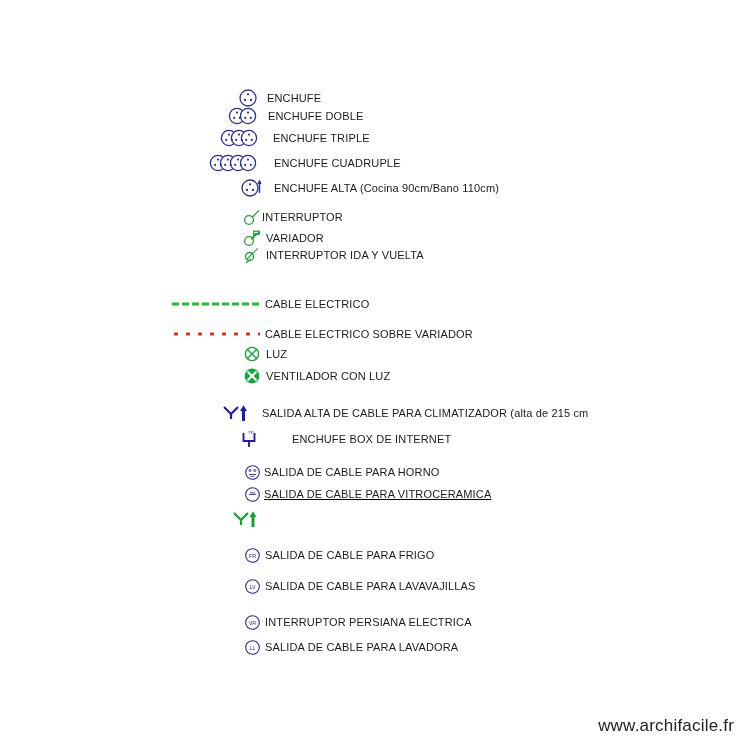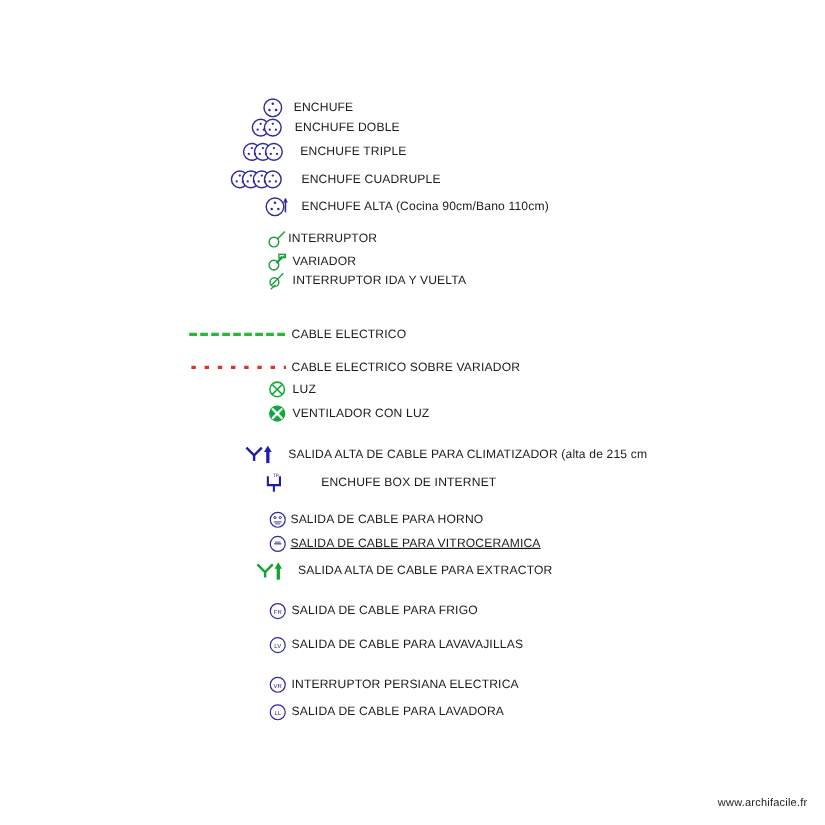--- a/index.html
+++ b/index.html
@@ -34,21 +34,21 @@
   .legend-label {
     font-size: 11px;
     color: #1b1b1b;
     letter-spacing: 0.15px;
     line-height: 1;
   }
   .footer-url {
     position: absolute;
     right: 16px;
     bottom: 14px;
-    font-size: 10px;
+    font-size: 17px;
     color: #222222;
     letter-spacing: 0.2px;
   }
   svg { display: block; overflow: visible; }
 </style>
 </head>
 <body>
 
 <div id="legend-sheet">
 
@@ -273,21 +273,20 @@
 
   <div class="legend-row" style="left:232px; top:509px;">
     <span class="legend-icon">
       <svg width="28" height="20" viewBox="0 0 28 20">
         <path d="M2 4 L9 11 L16 4" fill="none" stroke="#13a32d" stroke-width="2.2"></path>
         <line x1="9" y1="11" x2="9" y2="16" stroke="#13a32d" stroke-width="2.2"></line>
         <line x1="21" y1="18" x2="21" y2="6" stroke="#13a32d" stroke-width="3"></line>
         <path d="M21 2.2 L17.6 8 L24.4 8 Z" fill="#13a32d"></path>
       </svg>
     </span>
-    <span class="legend-label" style="margin-left:11px;">SALIDA ALTA DE CABLE PARA EXTRACTOR</span>
   </div>
 
   <div class="legend-row" style="left:244px; top:545px;">
     <span class="legend-icon">
       <svg width="17" height="17" viewBox="0 0 17 17">
         <circle cx="8.5" cy="8.5" r="6.8" fill="#fff" stroke="#2b2b9e" stroke-width="1.1"></circle>
         <text x="8.5" y="11.1" text-anchor="middle" font-family="Liberation Sans, sans-serif" font-size="5.4" fill="#2b2b9e">FR</text>
       </svg>
     </span>
     <span class="legend-label" style="margin-left:4px;">SALIDA DE CABLE PARA FRIGO</span>

